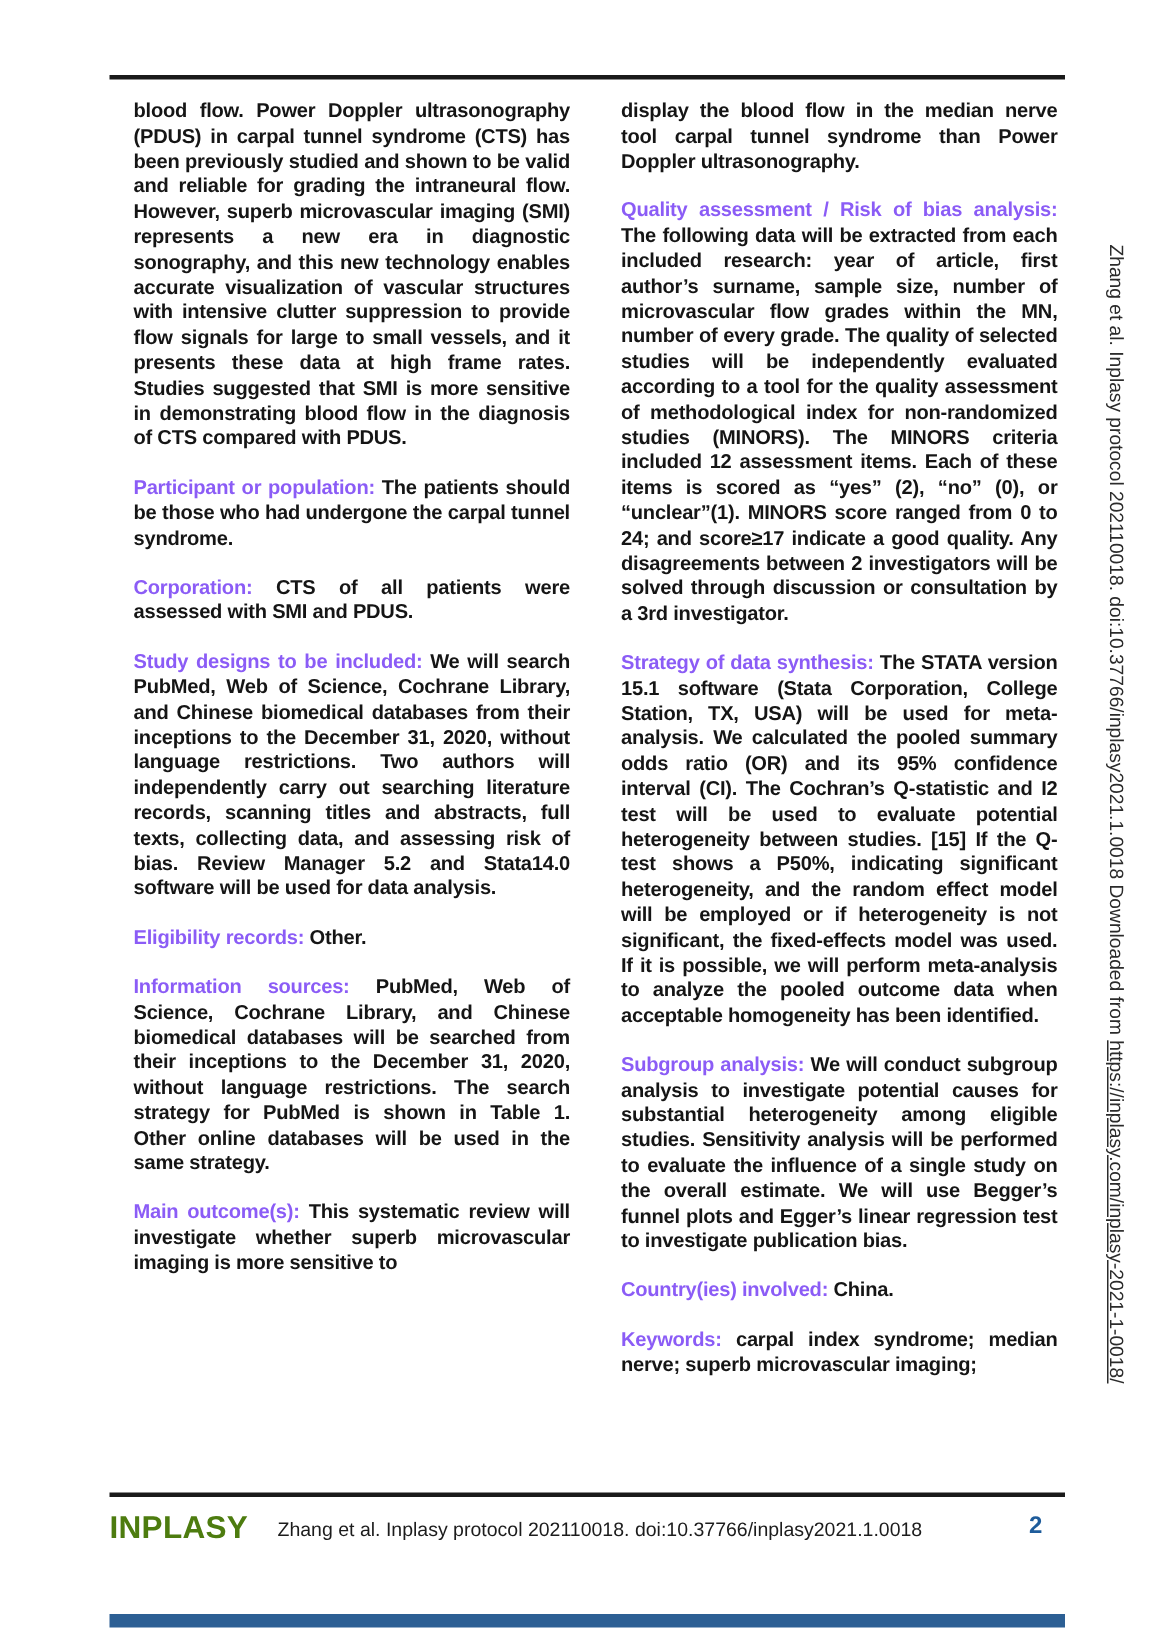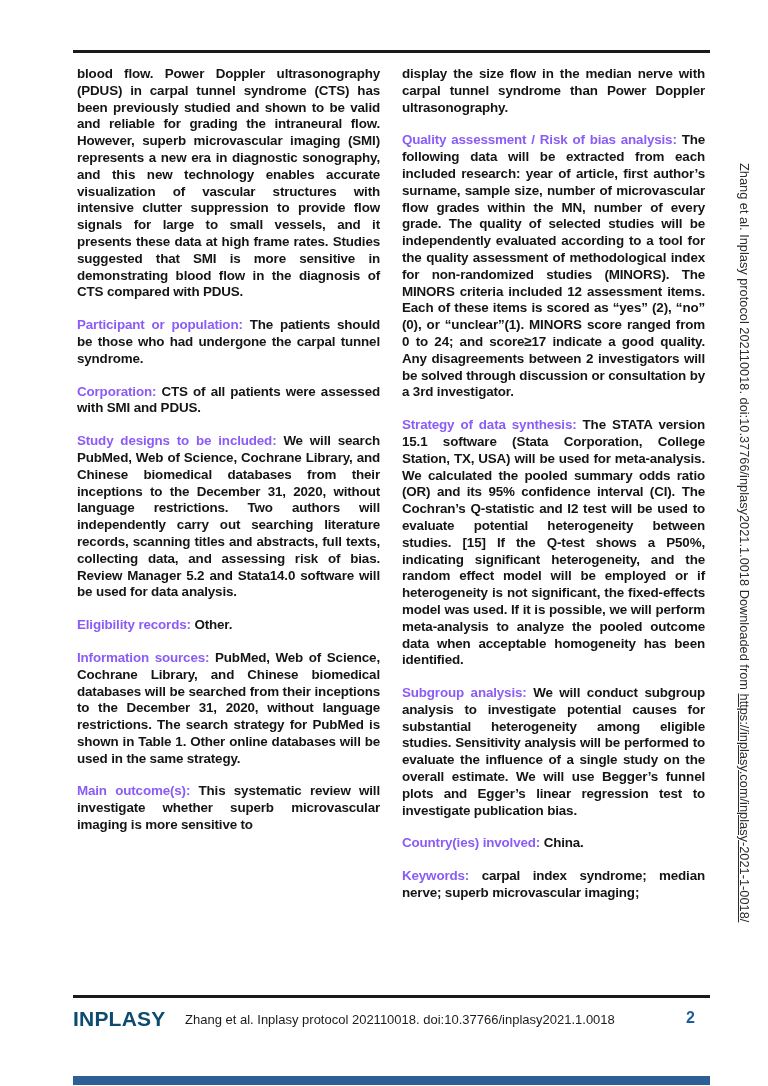--- a/index.html
+++ b/index.html
@@ -20,36 +20,36 @@
     position:absolute;left:73px;top:66px;width:632px;
     display:flex;gap:18px;
   }
   .col{
     width:307px;
     font-size:13.4px;line-height:16.8px;
     font-weight:700;color:#151515;
     text-align:justify;
     letter-spacing:-0.15px;
   }
-  .col p.block{margin:0 0 16px 4px;}
+  .col p.block{margin:0 0 16px 16px;}
   .col .lbl{color:#8b5cf6;}
   .sidebar{
     position:absolute;left:752px;top:163px;
     transform:rotate(90deg);transform-origin:0 0;
     white-space:nowrap;
     font-size:12.8px;font-weight:400;color:#2b2b2b;
     letter-spacing:0;
   }
   .sidebar .side-link{
     color:#2b2b2b;text-decoration:underline;
   }
   .footer{position:absolute;left:0;top:0;width:768px;}
   .footer .logo{
     position:absolute;left:73px;top:1007px;
-    font-size:21px;font-weight:700;color:#0c4a6e;
+    font-size:21px;font-weight:700;color:#4d7c0f;
     letter-spacing:0.2px;
   }
   .footer .cite{
     position:absolute;left:185px;top:1012px;
     font-size:13px;font-weight:400;color:#1c1c1c;
   }
   .footer .pnum{
     position:absolute;left:686px;top:1009px;
     font-size:16px;font-weight:700;color:#1e5c9b;
   }
@@ -69,21 +69,21 @@
     <div class="col" id="col-left">
         <p class="block"><span>blood flow. Power Doppler ultrasonography (PDUS) in carpal tunnel syndrome (CTS) has been previously studied and shown to be valid and reliable for grading the intraneural flow. However, superb microvascular imaging (SMI) represents a new era in diagnostic sonography, and this new technology enables accurate visualization of vascular structures with intensive clutter suppression to provide flow signals for large to small vessels, and it presents these data at high frame rates. Studies suggested that SMI is more sensitive in demonstrating blood flow in the diagnosis of CTS compared with PDUS.</span></p>
         <p class="block"><span class="lbl">Participant or population: </span><span>The patients should be those who had undergone the carpal tunnel syndrome.</span></p>
         <p class="block"><span class="lbl">Corporation: </span><span>CTS of all patients were assessed with SMI and PDUS.</span></p>
         <p class="block"><span class="lbl">Study designs to be included: </span><span>We will search PubMed, Web of Science, Cochrane Library, and Chinese biomedical databases from their inceptions to the December 31, 2020, without language restrictions. Two authors will independently carry out searching literature records, scanning titles and abstracts, full texts, collecting data, and assessing risk of bias. Review Manager 5.2 and Stata14.0 software will be used for data analysis.</span></p>
         <p class="block"><span class="lbl">Eligibility records: </span><span>Other.</span></p>
         <p class="block"><span class="lbl">Information sources: </span><span>PubMed, Web of Science, Cochrane Library, and Chinese biomedical databases will be searched from their inceptions to the December 31, 2020, without language restrictions. The search strategy for PubMed is shown in Table 1. Other online databases will be used in the same strategy.</span></p>
         <p class="block"><span class="lbl">Main outcome(s): </span><span>This systematic review will investigate whether superb microvascular imaging is more sensitive to</span></p>
       </div>
     <div class="col" id="col-right">
-        <p class="block"><span>display the size flow in the median nerve with carpal tunnel syndrome than Power Doppler ultrasonography.</span></p>
+        <p class="block"><span>display the blood flow in the median nerve tool carpal tunnel syndrome than Power Doppler ultrasonography.</span></p>
         <p class="block"><span class="lbl">Quality assessment / Risk of bias analysis: </span><span>The following data will be extracted from each included research: year of article, first author’s surname, sample size, number of microvascular flow grades within the MN, number of every grade. The quality of selected studies will be independently evaluated according to a tool for the quality assessment of methodological index for non-randomized studies (MINORS). The MINORS criteria included 12 assessment items. Each of these items is scored as “yes” (2), “no” (0), or “unclear”(1). MINORS score ranged from 0 to 24; and score≥17 indicate a good quality. Any disagreements between 2 investigators will be solved through discussion or consultation by a 3rd investigator.</span></p>
         <p class="block"><span class="lbl">Strategy of data synthesis: </span><span>The STATA version 15.1 software (Stata Corporation, College Station, TX, USA) will be used for meta-analysis. We calculated the pooled summary odds ratio (OR) and its 95% confidence interval (CI). The Cochran’s Q-statistic and I2 test will be used to evaluate potential heterogeneity between studies. [15] If the Q-test shows a P50%, indicating significant heterogeneity, and the random effect model will be employed or if heterogeneity is not significant, the fixed-effects model was used. If it is possible, we will perform meta-analysis to analyze the pooled outcome data when acceptable homogeneity has been identified.</span></p>
         <p class="block"><span class="lbl">Subgroup analysis: </span><span>We will conduct subgroup analysis to investigate potential causes for substantial heterogeneity among eligible studies. Sensitivity analysis will be performed to evaluate the influence of a single study on the overall estimate. We will use Begger’s funnel plots and Egger’s linear regression test to investigate publication bias.</span></p>
         <p class="block"><span class="lbl">Country(ies) involved: </span><span>China.</span></p>
         <p class="block"><span class="lbl">Keywords: </span><span>carpal index syndrome; median nerve; superb microvascular imaging;</span></p>
       </div>
   </div>
 
   <div class="sidebar"><span>Zhang et al. Inplasy protocol 202110018. doi:10.37766/inplasy2021.1.0018 Downloaded from </span><a class="side-link">https://inplasy.com/inplasy-2021-1-0018/</a></div>
 

